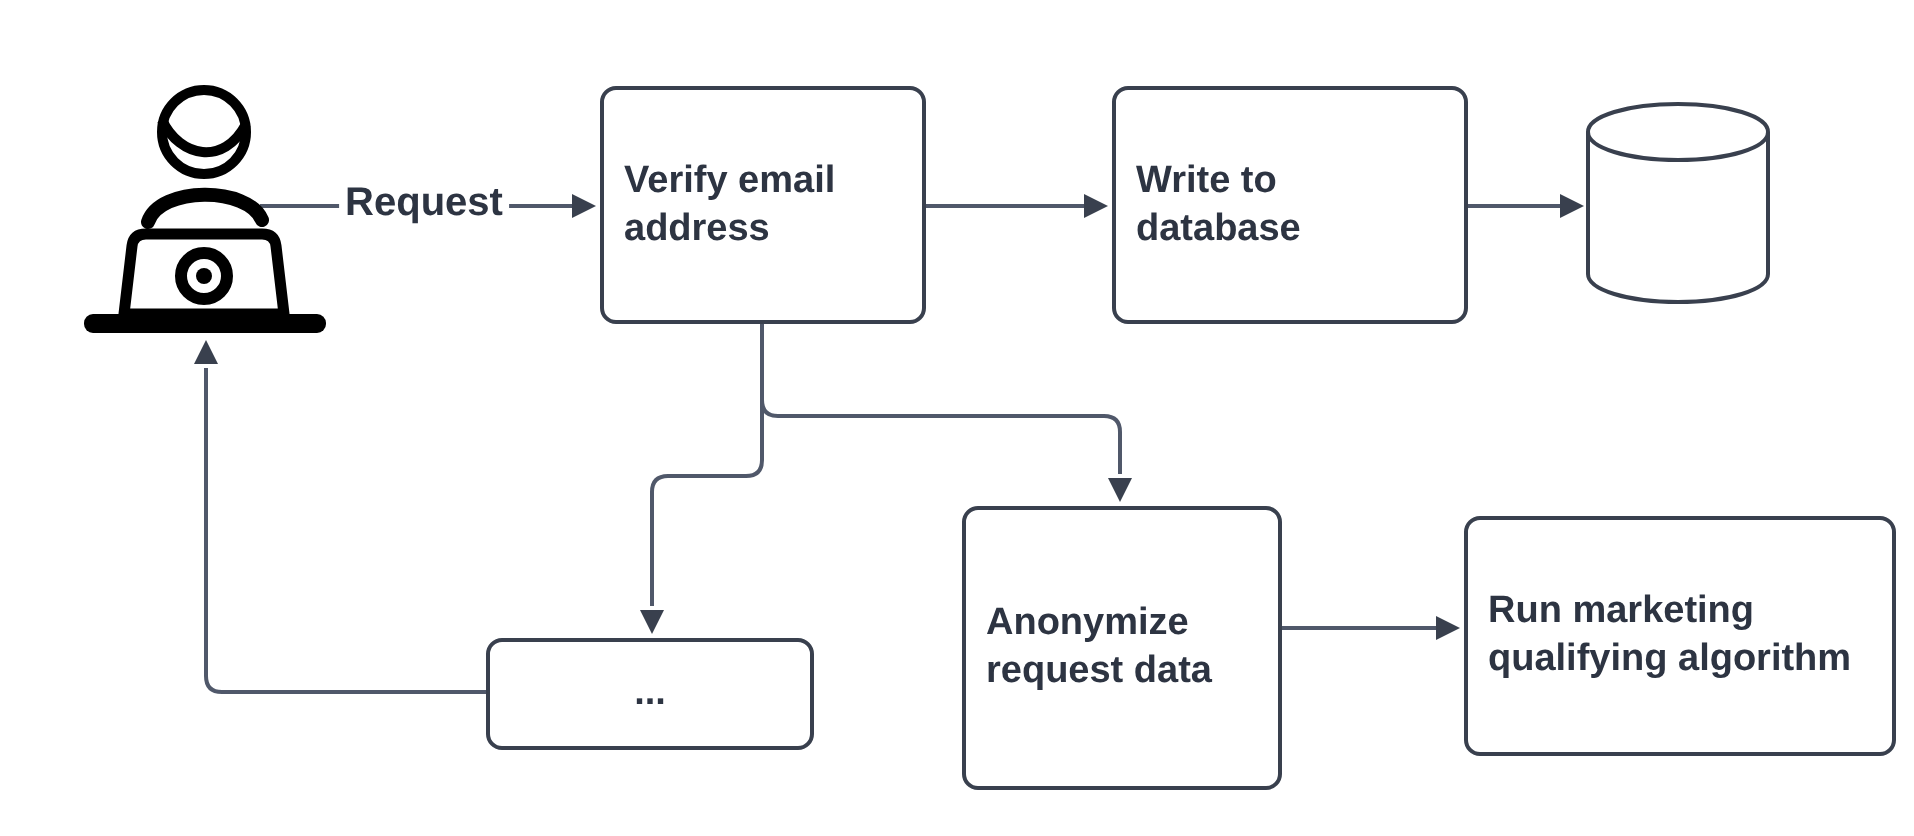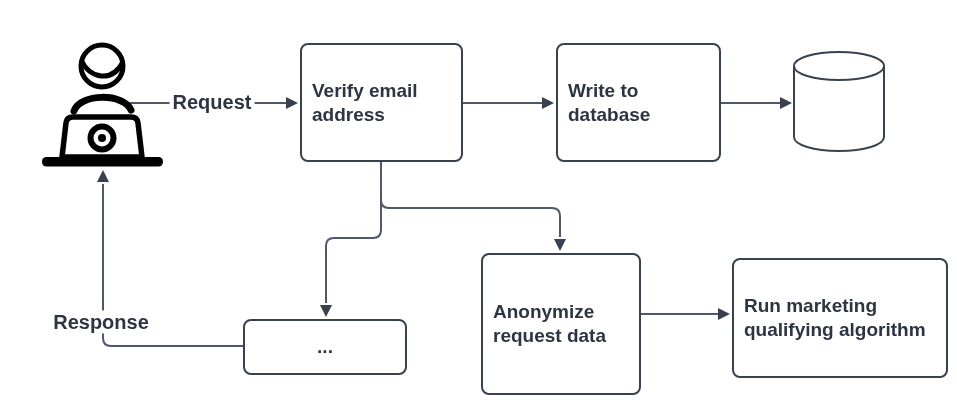--- a/index.html
+++ b/index.html
@@ -29,21 +29,21 @@
     background:var(--node-fill);
     border:2px solid var(--node-border);
     border-radius:8px;
     display:flex;align-items:center;justify-content:center;
     text-align:left;
     padding:0 10px;
     font-weight:700;font-size:19px;line-height:1.26;
     color:var(--text);
   }
   .node-verify{left:300px;top:43px;width:163px;height:119px;}
-  .node-write{left:556px;top:43px;width:165px;height:119px;}
+  .node-write{left:556px;top:43px;width:178px;height:119px;}
   .node-anonymize{left:481px;top:253px;width:160px;height:142px;}
   .node-run{left:732px;top:258px;width:216px;height:120px;}
   .node-ellipsis{left:243px;top:319px;width:164px;height:56px;}
   .edge-label{
     position:absolute;
     transform:translate(-50%,-50%);
     background:var(--background);
     padding:0 3px;
     font-weight:700;font-size:20px;
     color:var(--text);
@@ -106,15 +106,14 @@
     <span>Anonymize request data</span>
   </div>
   <div class="node node-run">
     <span>Run marketing qualifying algorithm</span>
   </div>
   <div class="node node-ellipsis">
     <span>...</span>
   </div>
 
   <div class="edge-label label-request">Request</div>
-  <div class="edge-label label-response">Response</div>
 
 </div>
 
 </body></html>

